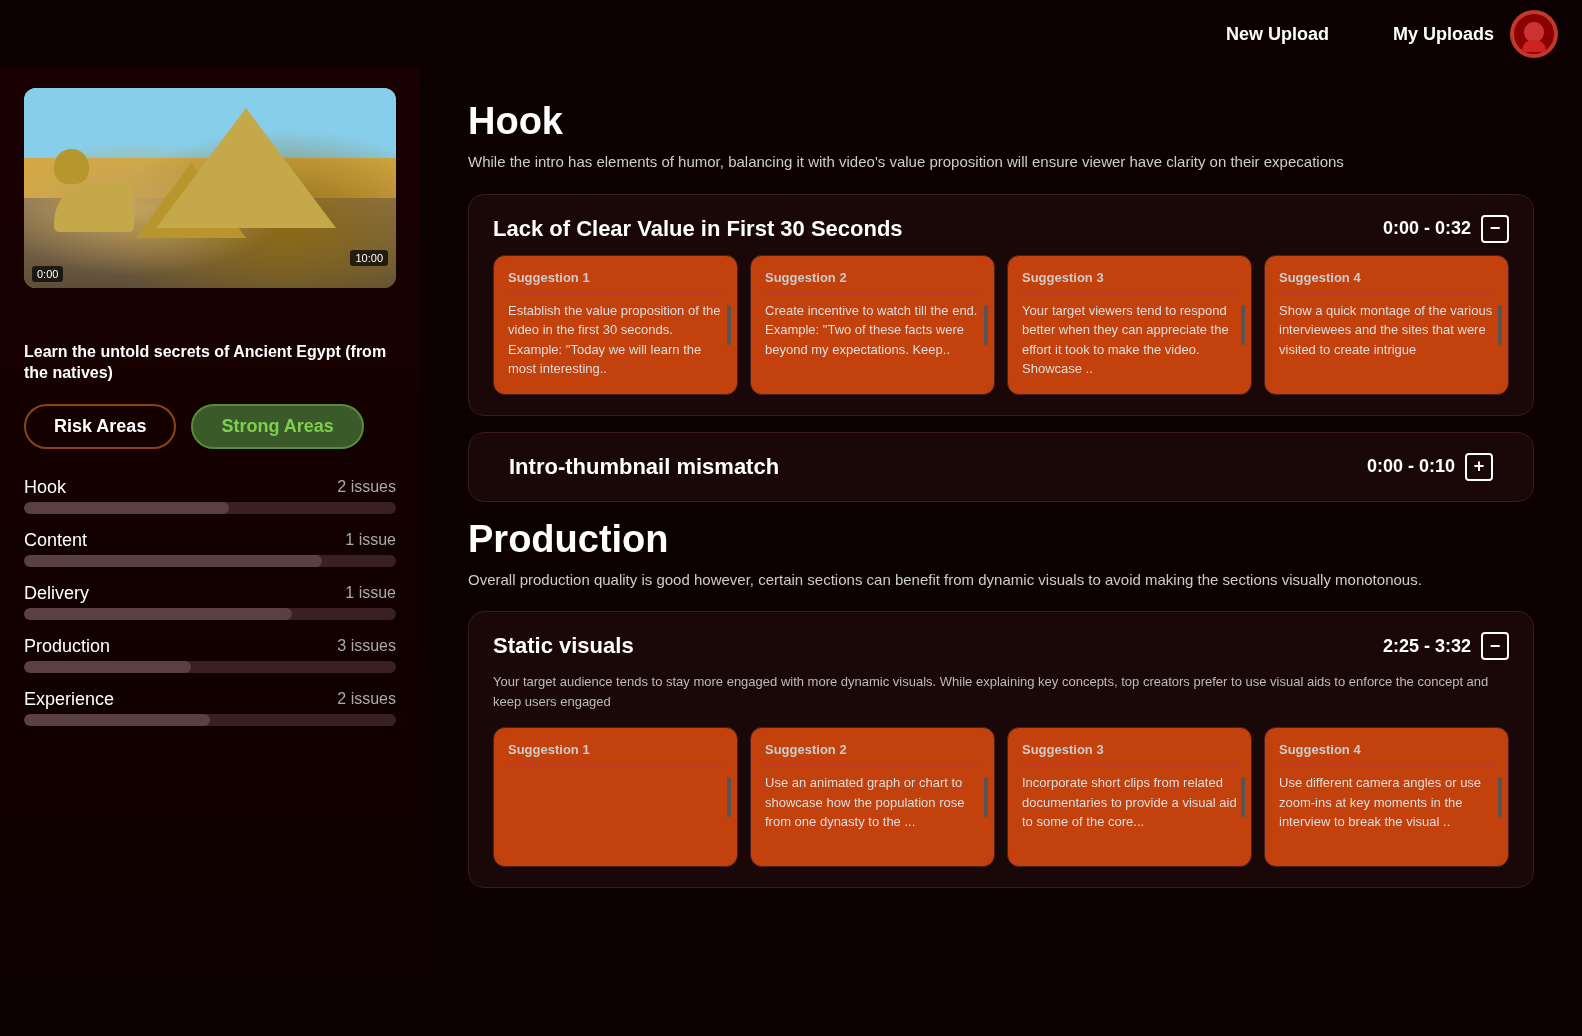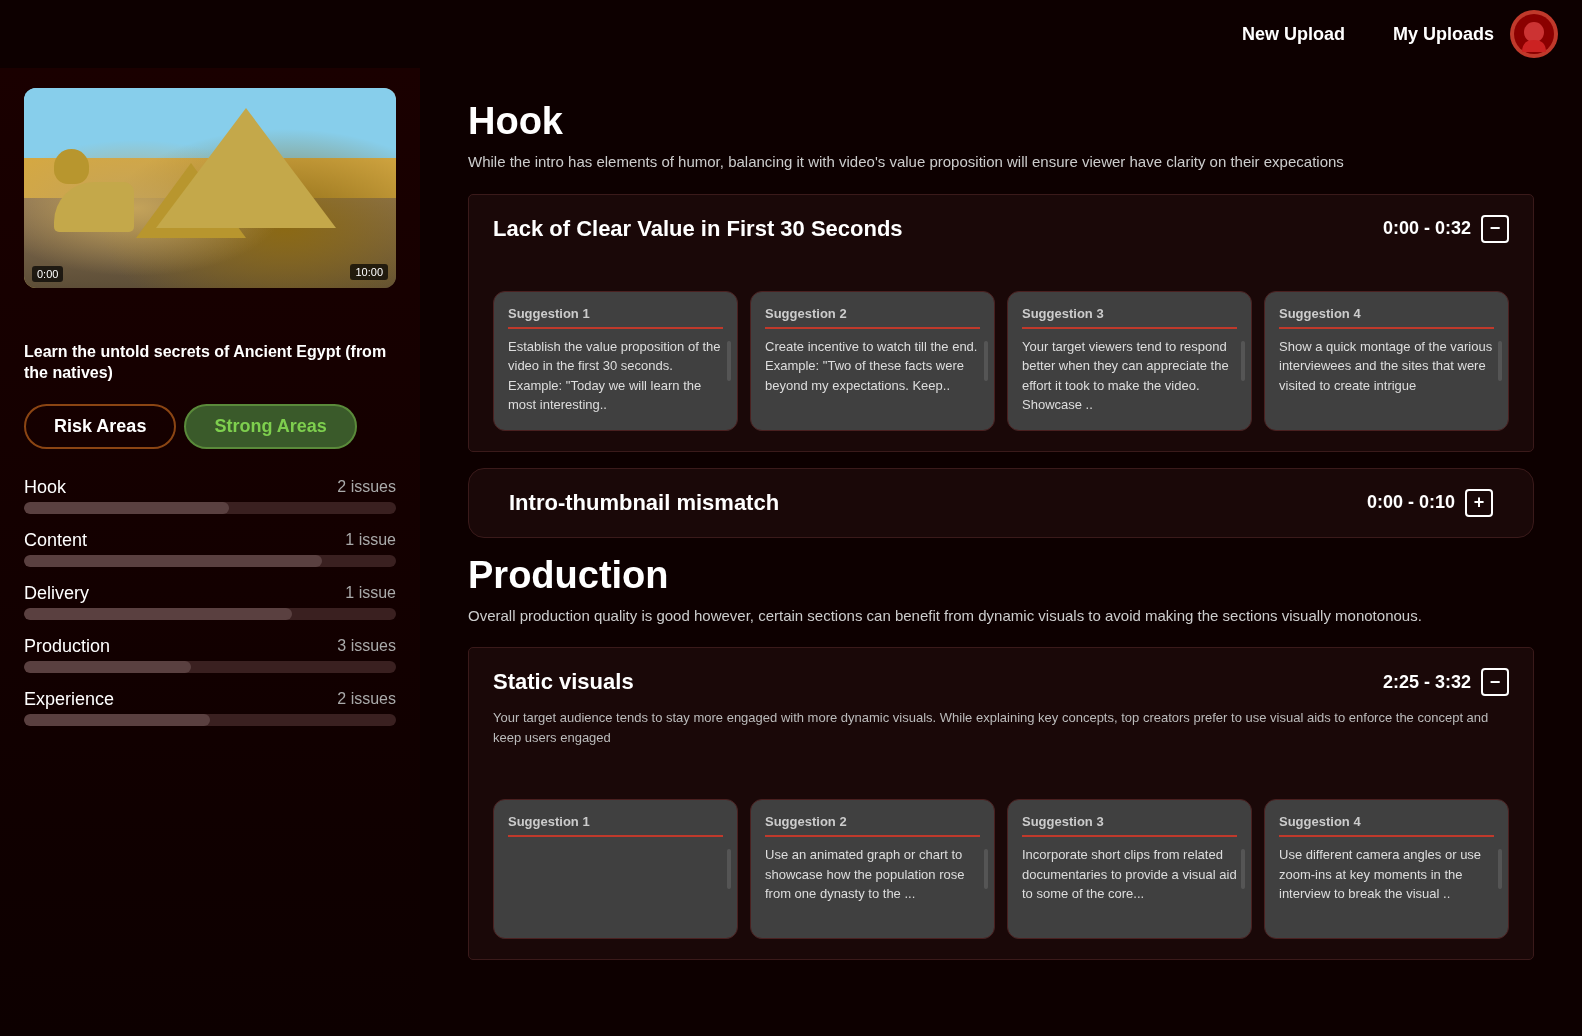--- a/index.html
+++ b/index.html
@@ -18,21 +18,21 @@
       align-items: center;
       justify-content: flex-end;
       padding: 0 24px;
       height: 68px;
       background: #0d0000;
       position: relative;
     }
     .header-nav {
       display: flex;
       align-items: flex-start;
-      gap: 48px;
+      gap: 64px;
     }
     .header-nav-item {
       font-size: 18px;
       font-weight: 600;
       color: #fff;
       cursor: pointer;
     }
     .avatar {
       width: 48px;
       height: 48px;
@@ -117,21 +117,21 @@
       position: absolute;
       bottom: 52%;
       left: 8%;
       width: 35px;
       height: 35px;
       background: #B8962E;
       border-radius: 50% 50% 40% 40%;
     }
     .video-time {
       position: absolute;
-      bottom: 8px;
+      bottom: 22px;
       right: 8px;
       background: rgba(0,0,0,0.7);
       color: #fff;
       font-size: 11px;
       padding: 2px 5px;
       border-radius: 3px;
     }
     .video-time-start {
       position: absolute;
       bottom: 6px;
@@ -147,21 +147,21 @@
       font-weight: 700;
       color: #fff;
       margin-bottom: 20px;
       line-height: 1.3;
       margin-top: 38px;
     }
 
     
     .toggle-buttons {
       display: flex;
-      gap: 8px;
+      gap: 15px;
       margin-bottom: 28px;
     }
     .toggle-btn {
       padding: 10px 28px;
       border-radius: 24px;
       font-size: 18px;
       font-weight: 700;
       cursor: pointer;
       border: 2px solid transparent;
     }
@@ -232,21 +232,21 @@
       font-size: 15px;
       color: #ccc;
       margin-bottom: 20px;
       line-height: 1.5;
     }
 
     
     .issue-card {
       background: #1a0808;
       border: 1px solid #3a1a1a;
-      border-radius: 5px;
+      border-radius: 16px;
       padding: 20px 24px;
       margin-bottom: 16px;
     }
     .issue-card-header {
       display: flex;
       align-items: center;
       justify-content: space-between;
       margin-bottom: 12px;
     }
     .issue-card-title {
@@ -280,27 +280,26 @@
       line-height: 1.5;
     }
 
     
     .suggestions-row {
       display: flex;
       gap: 12px;
     }
     .suggestion-card {
       flex: 1;
-      background: #404040;
+      background: #c2410c;
       border: 1px solid #4a2020;
       border-radius: 12px;
       padding: 14px 14px;
       min-height: 140px;
       position: relative;
-      margin-top: 36px;
     }
     .suggestion-label {
       font-size: 13px;
       color: #ccc;
       font-weight: 600;
       margin-bottom: 8px;
       padding-bottom: 6px;
       border-bottom: 2px solid #c0392b;
     }
     .suggestion-text {

